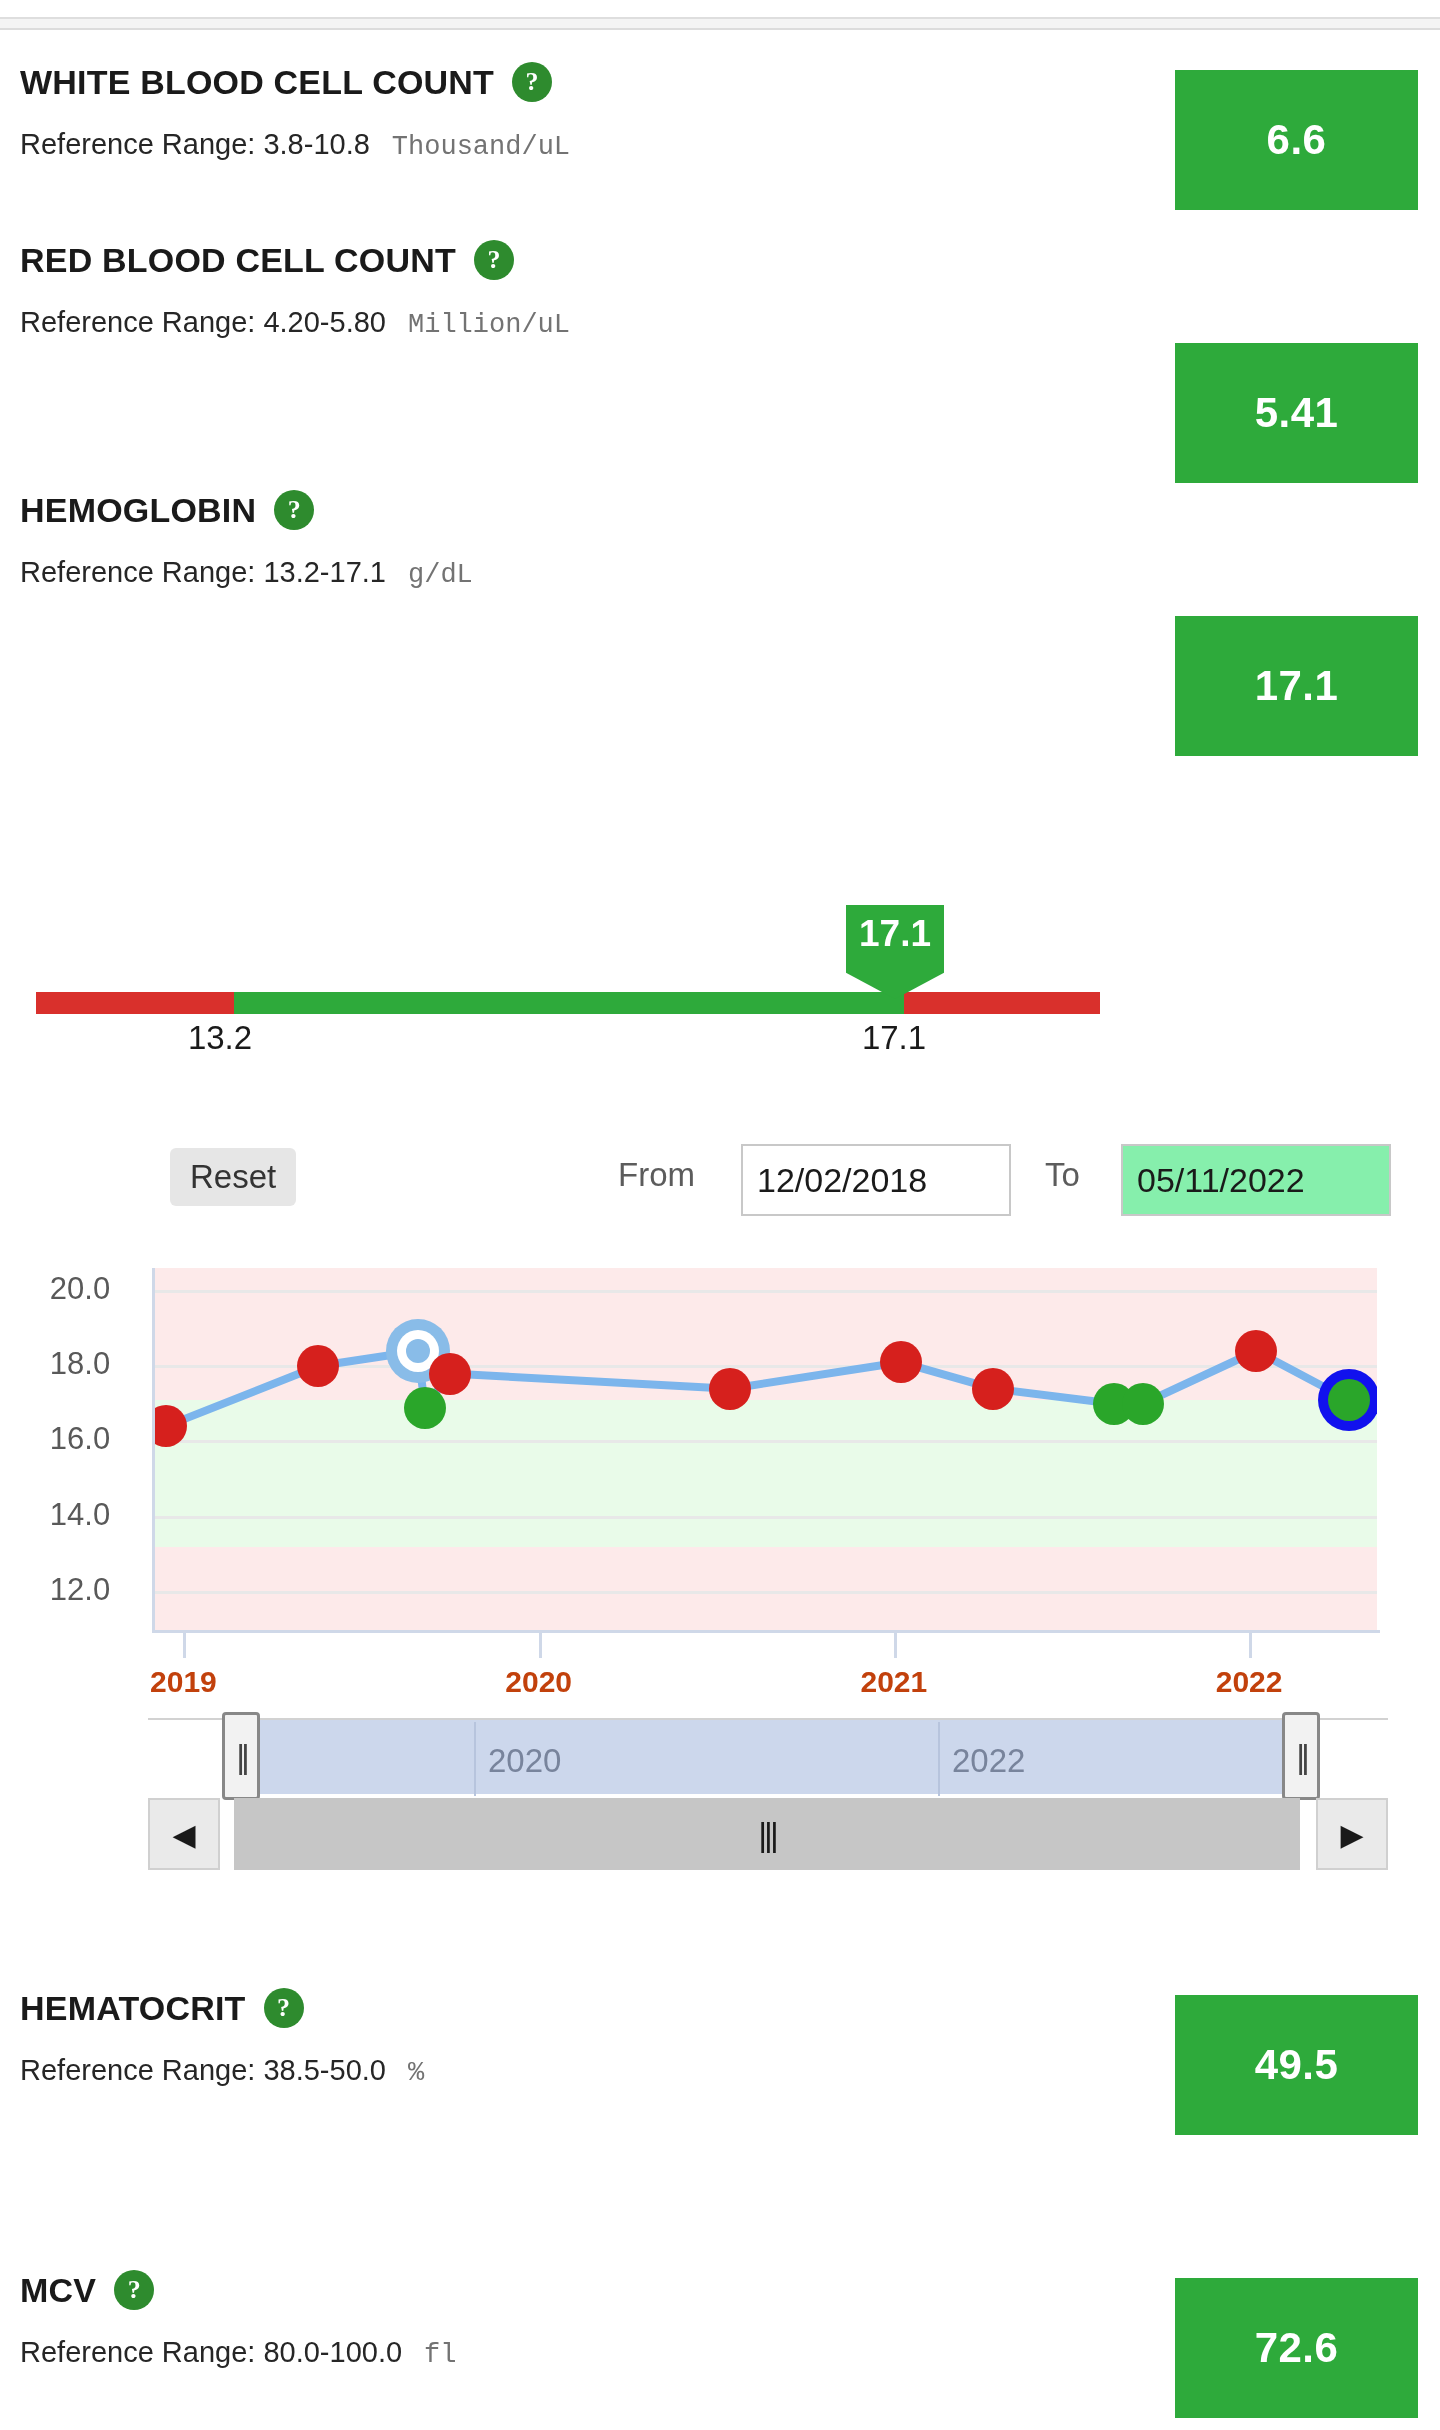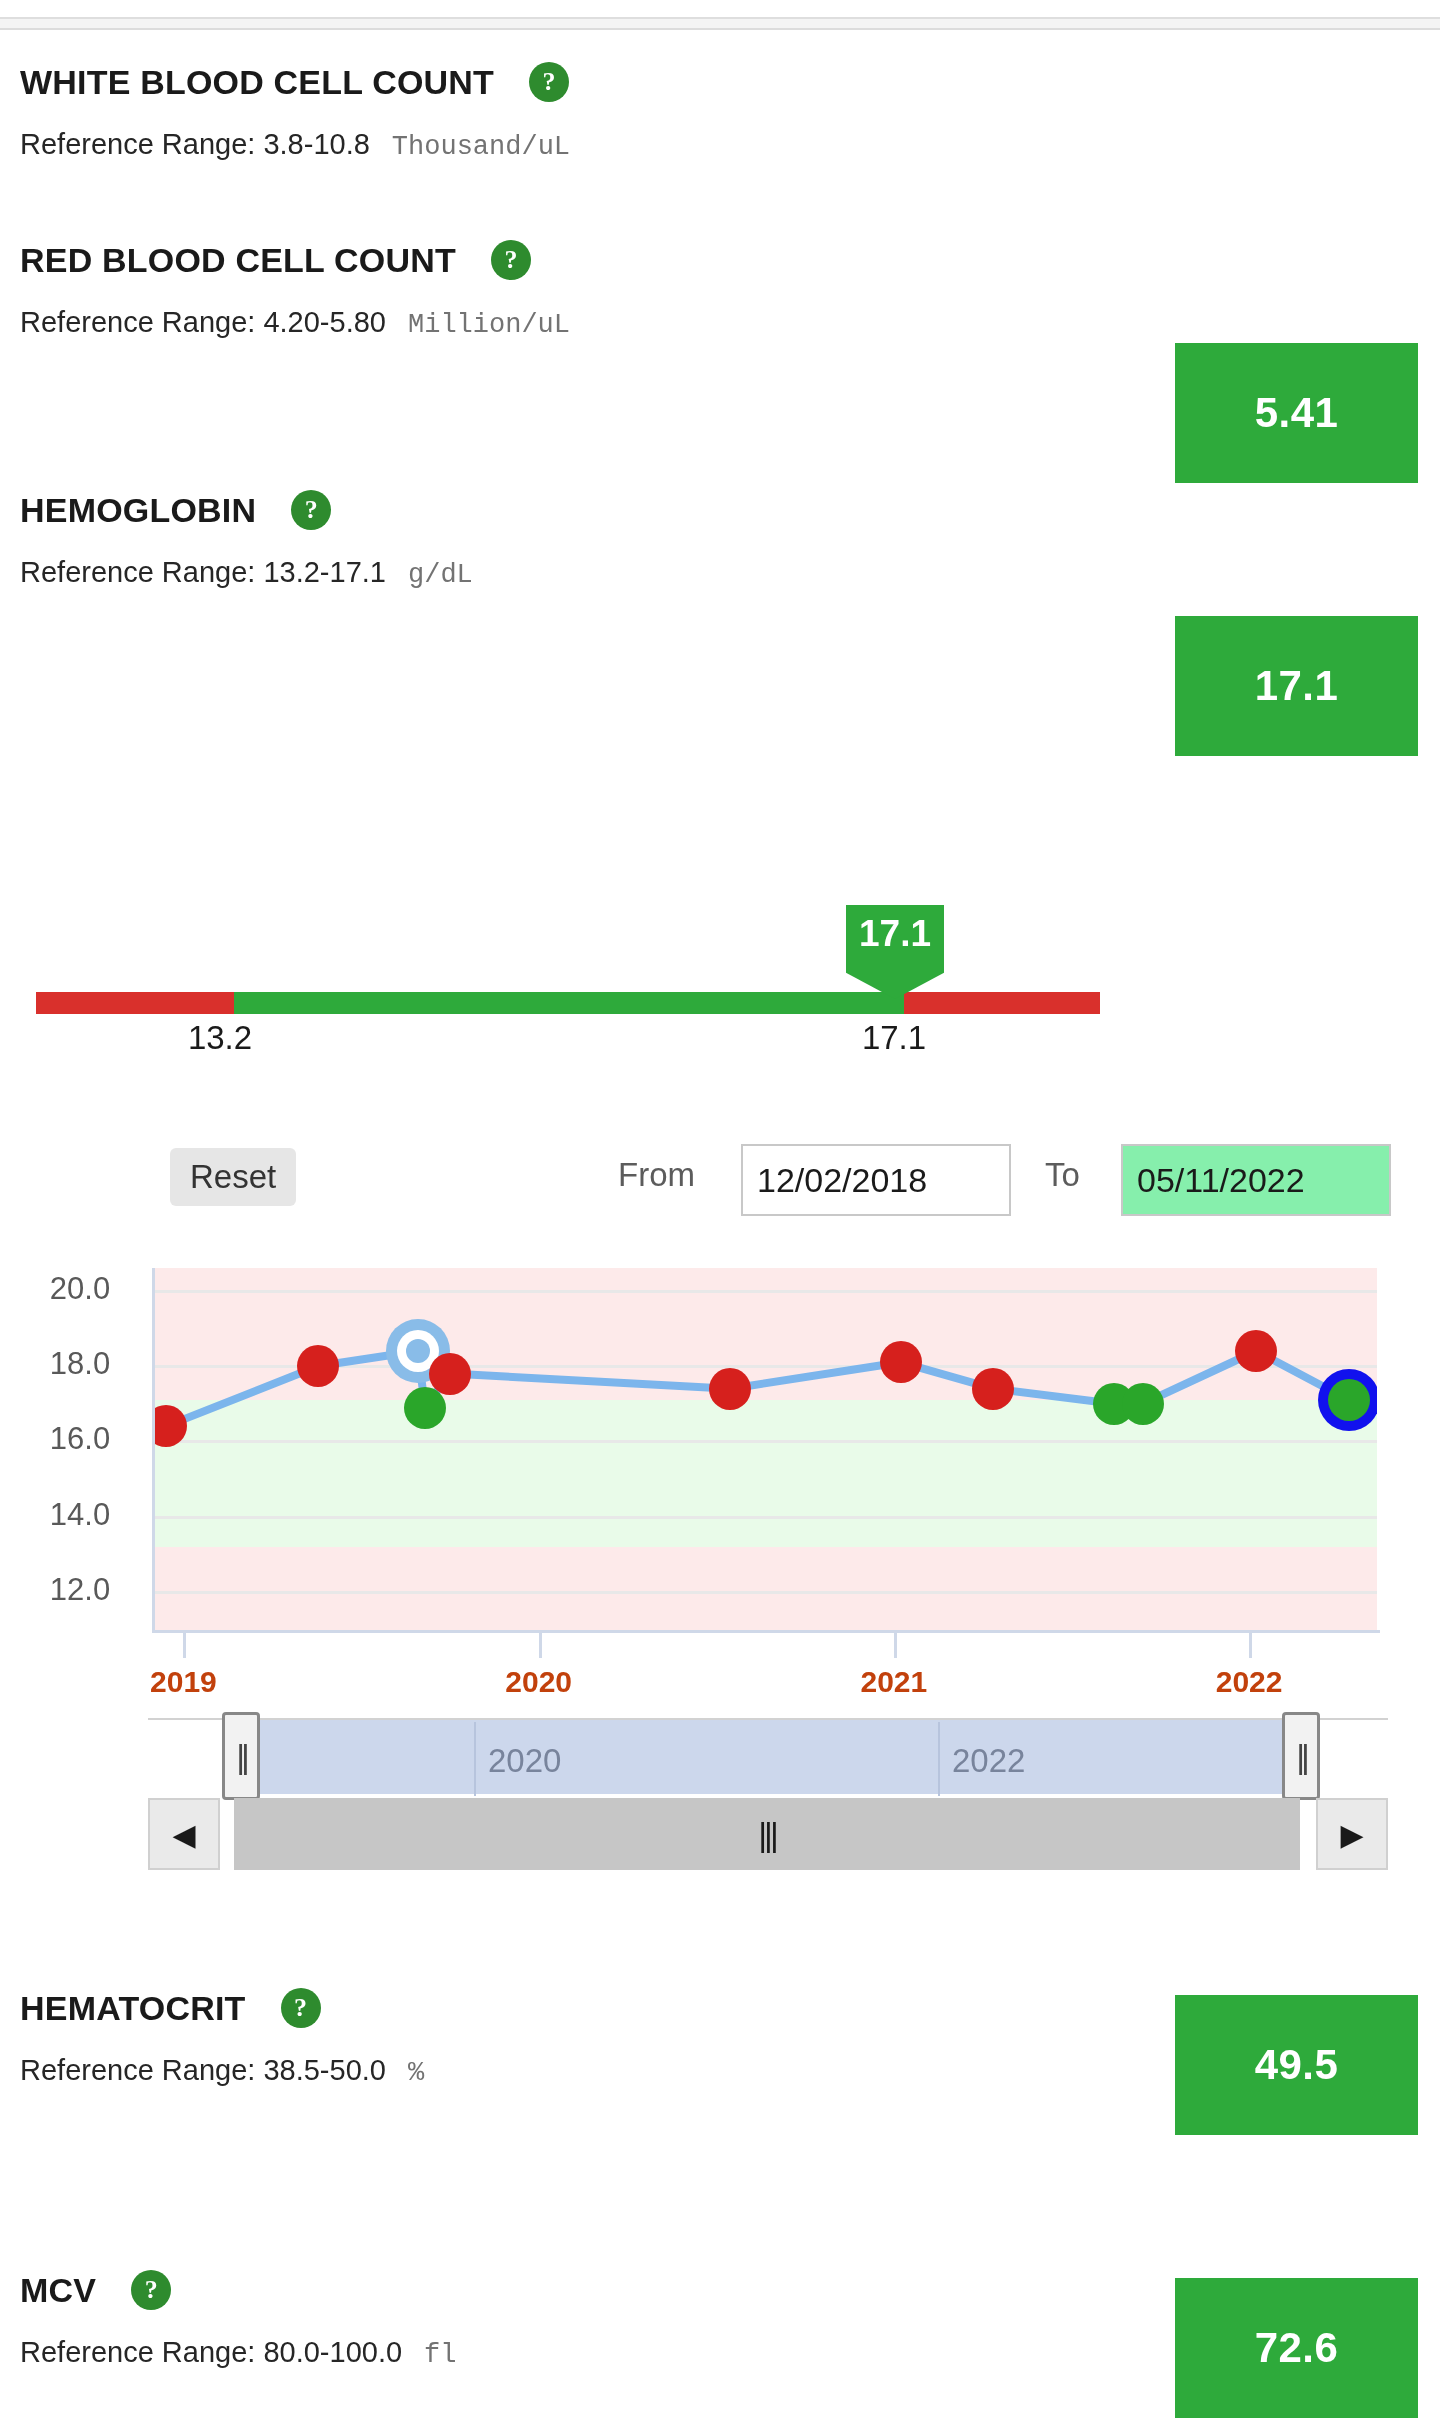--- a/index.html
+++ b/index.html
@@ -11,21 +11,21 @@
   }
   .page { position: relative; width: 1440px; height: 2430px; background:#fff; }
 
   
   .top-rule-1 { position:absolute; left:0; top:17px; width:1440px; height:2px; background:#dedede; }
   .top-band  { position:absolute; left:0; top:19px; width:1440px; height:9px; background:#f4f4f4; }
   .top-rule-2 { position:absolute; left:0; top:28px; width:1440px; height:2px; background:#dcdcdc; }
 
   
   .test-row { position:absolute; left:0; width:1440px; }
-  .test-title-line { display:flex; align-items:center; gap:35px; padding-left:20px; }
+  .test-title-line { display:flex; align-items:center; gap:18px; padding-left:20px; }
   .test-name {
     font-size:34px; font-weight:bold; color:#1a1a1a;
     letter-spacing:.2px; line-height:40px; white-space:nowrap;
   }
   .help-icon {
     width:40px; height:40px; border-radius:50%;
     background:#2e8b2e; color:#ffffff;
     font-size:26px; font-weight:bold; line-height:40px;
     text-align:center; flex:0 0 auto; cursor:pointer;
     font-family:"Liberation Serif", serif;
@@ -169,20 +169,23 @@
 
   <div class="test-row" style="top:62px;">
     <div class="test-title-line">
       <span class="test-name">WHITE BLOOD CELL COUNT</span>
       <span class="help-icon">?</span>
     </div>
     <div class="ref-line">
       <span class="ref-text">Reference Range: 3.8-10.8</span>
       <span class="ref-unit">Thousand/uL</span>
     </div>
+  </div>
+  <div class="value-badge" style="top:70px;">
+    <span>6.6</span>
   </div>
 
   <div class="test-row" style="top:240px;">
     <div class="test-title-line">
       <span class="test-name">RED BLOOD CELL COUNT</span>
       <span class="help-icon">?</span>
     </div>
     <div class="ref-line">
       <span class="ref-text">Reference Range: 4.20-5.80</span>
       <span class="ref-unit">Million/uL</span>

